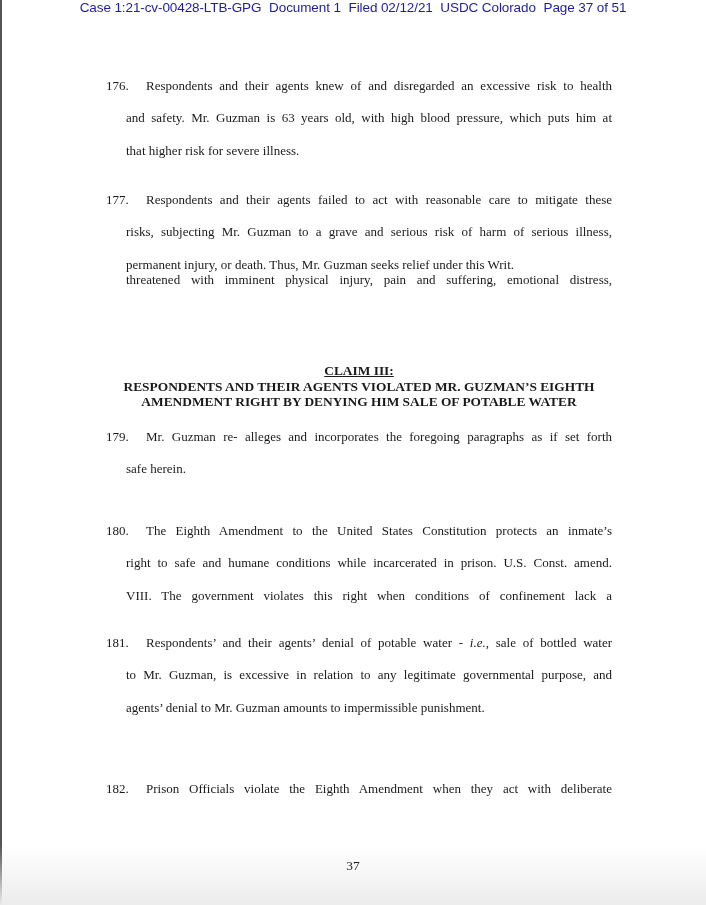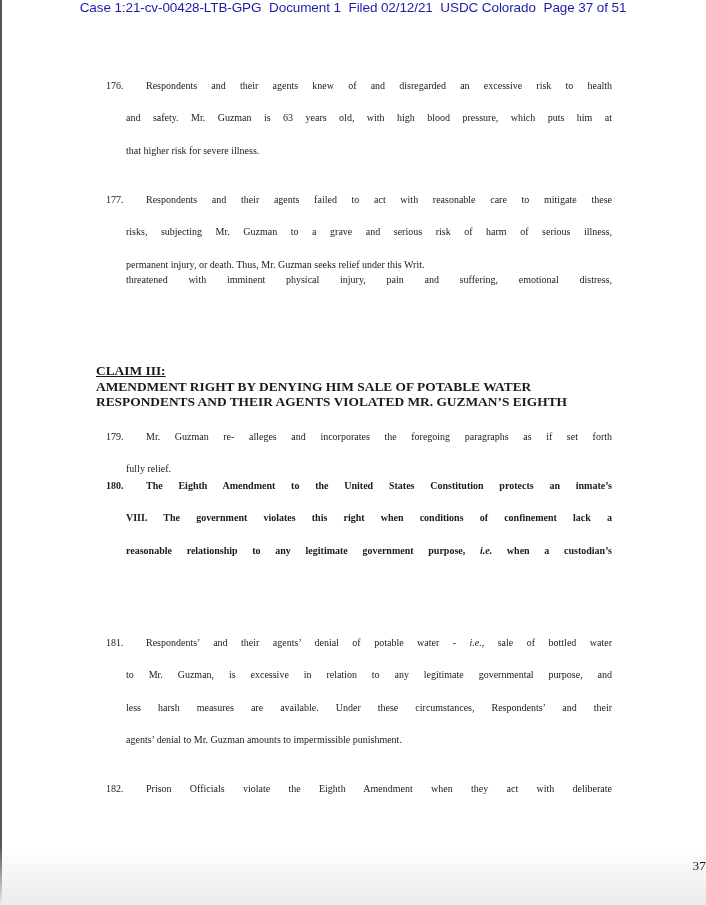--- a/index.html
+++ b/index.html
@@ -39,21 +39,21 @@
       line-height: 16px;
       color: #1c1ca8;
       white-space: nowrap;
       letter-spacing: -0.1px;
     }
     .header span { margin: 0 2px; }
     .para {
       position: absolute;
       left: 106px;
       width: 506px;
-      font-size: 10px;
+      font-size: 13px;
       line-height: 32.3px;
       text-align: justify;
     }
     .para .line {
       display: block;
       height: 32.3px;
       white-space: nowrap;
     }
     .para .line.just {
       text-align: justify;
@@ -68,36 +68,37 @@
     .pnum {
       display: inline-block;
       width: 40px;
     }
 
     .claim {
       position: absolute;
       left: 96px;
       width: 526px;
       top: 363px;
+      text-align: center;
       font-weight: bold;
       font-size: 13.4px;
       line-height: 15.5px;
     }
     .claim .claim-title {
       text-decoration: underline;
       display: block;
     }
     .claim .claim-line { display: block; }
 
     .page-num {
       position: absolute;
       top: 858px;
       left: 0;
       width: 706px;
-      text-align: right;
+      text-align: center;
       font-size: 13.4px;
     }
     i { font-style: italic; }
   </style>
 </head>
 <body>
 
 <div class="left-edge"></div>
 <div class="bottom-shade"></div>
 
@@ -120,39 +121,38 @@
   <span class="line just cont">risks, subjecting Mr. Guzman to a grave and serious risk of harm of serious illness,</span>
   <span class="line cont">permanent injury, or death. Thus, Mr. Guzman seeks relief under this Writ.</span>
 </div>
 
 <div class="para" style="top:264px;">
   <span class="line just cont">threatened with imminent physical injury, pain and suffering, emotional distress,</span>
 </div>
 
 <div class="claim">
   <span class="claim-title">CLAIM III:</span>
+  <span class="claim-line">RESPONDENTS AND THEIR AGENTS VIOLATED MR. GUZMAN’S EIGHTH</span>
   <span class="claim-line">AMENDMENT RIGHT BY DENYING HIM SALE OF POTABLE WATER</span>
-  <span class="claim-line">RESPONDENTS AND THEIR AGENTS VIOLATED MR. GUZMAN’S EIGHTH</span>
 </div>
 
 <div class="para" style="top:421px;">
   <span class="line just first"><span class="pnum">179.</span><span>Mr. Guzman re- alleges and incorporates the foregoing paragraphs as if set forth</span></span>
-  <span class="line cont">fully relief.</span>
+  <span class="line cont">safe herein.</span>
 </div>
 
-<div class="para" style="top:470px;font-weight:bold;">
+<div class="para" style="top:515px;">
   <span class="line just first"><span class="pnum">180.</span><span>The Eighth Amendment to the United States Constitution protects an inmate’s</span></span>
+  <span class="line just cont">right to safe and humane conditions while incarcerated in prison. U.S. Const. amend.</span>
   <span class="line just cont">VIII.  The government violates this right when conditions of confinement lack a</span>
-  <span class="line just cont"><span>reasonable relationship to any legitimate government purpose,</span> <i>i.e.</i> <span>when a custodian’s</span></span>
 </div>
 
 <div class="para" style="top:627px;">
   <span class="line just first"><span class="pnum">181.</span><span>Respondents’ and their agents’ denial of potable water -</span> <i>i.e.</i><span>, sale of bottled water</span></span>
   <span class="line just cont">to Mr. Guzman, is excessive in relation to any legitimate governmental purpose, and</span>
-  <span class="line just cont">less harsh measures are available. Under these circumstances, Respondents’ and their</span>
   <span class="line cont">agents’ denial to Mr. Guzman amounts to impermissible punishment.</span>
 </div>
 
 <div class="para" style="top:773px;">
   <span class="line just first"><span class="pnum">182.</span><span>Prison Officials violate the Eighth Amendment when they act with deliberate</span></span>
 </div>
 
 <div class="page-num">37</div>
 
 </body></html>

